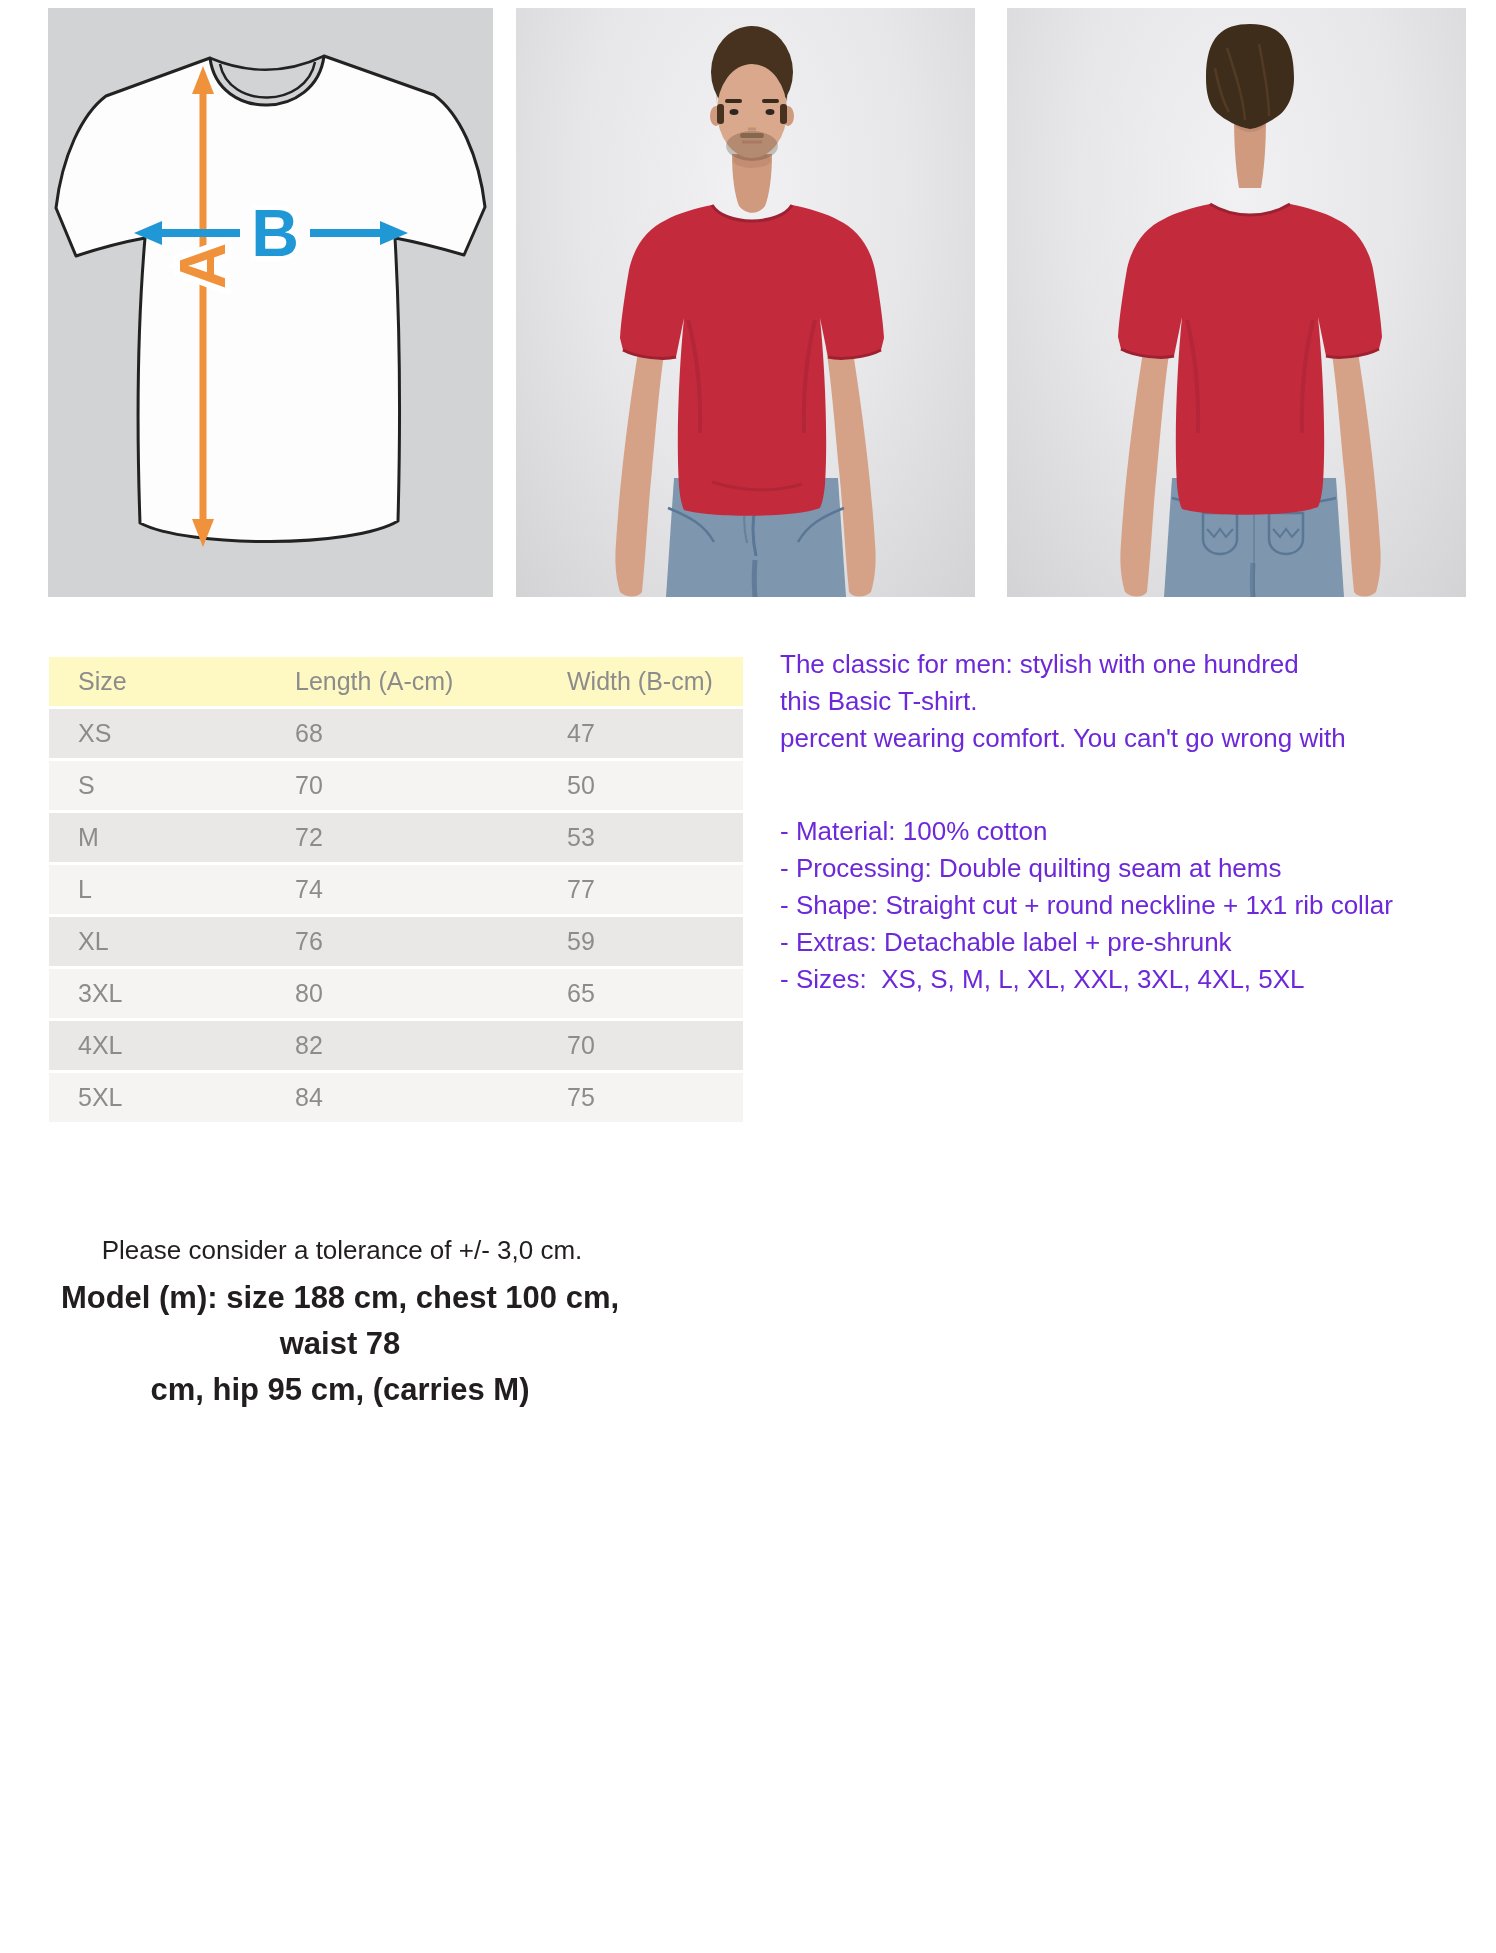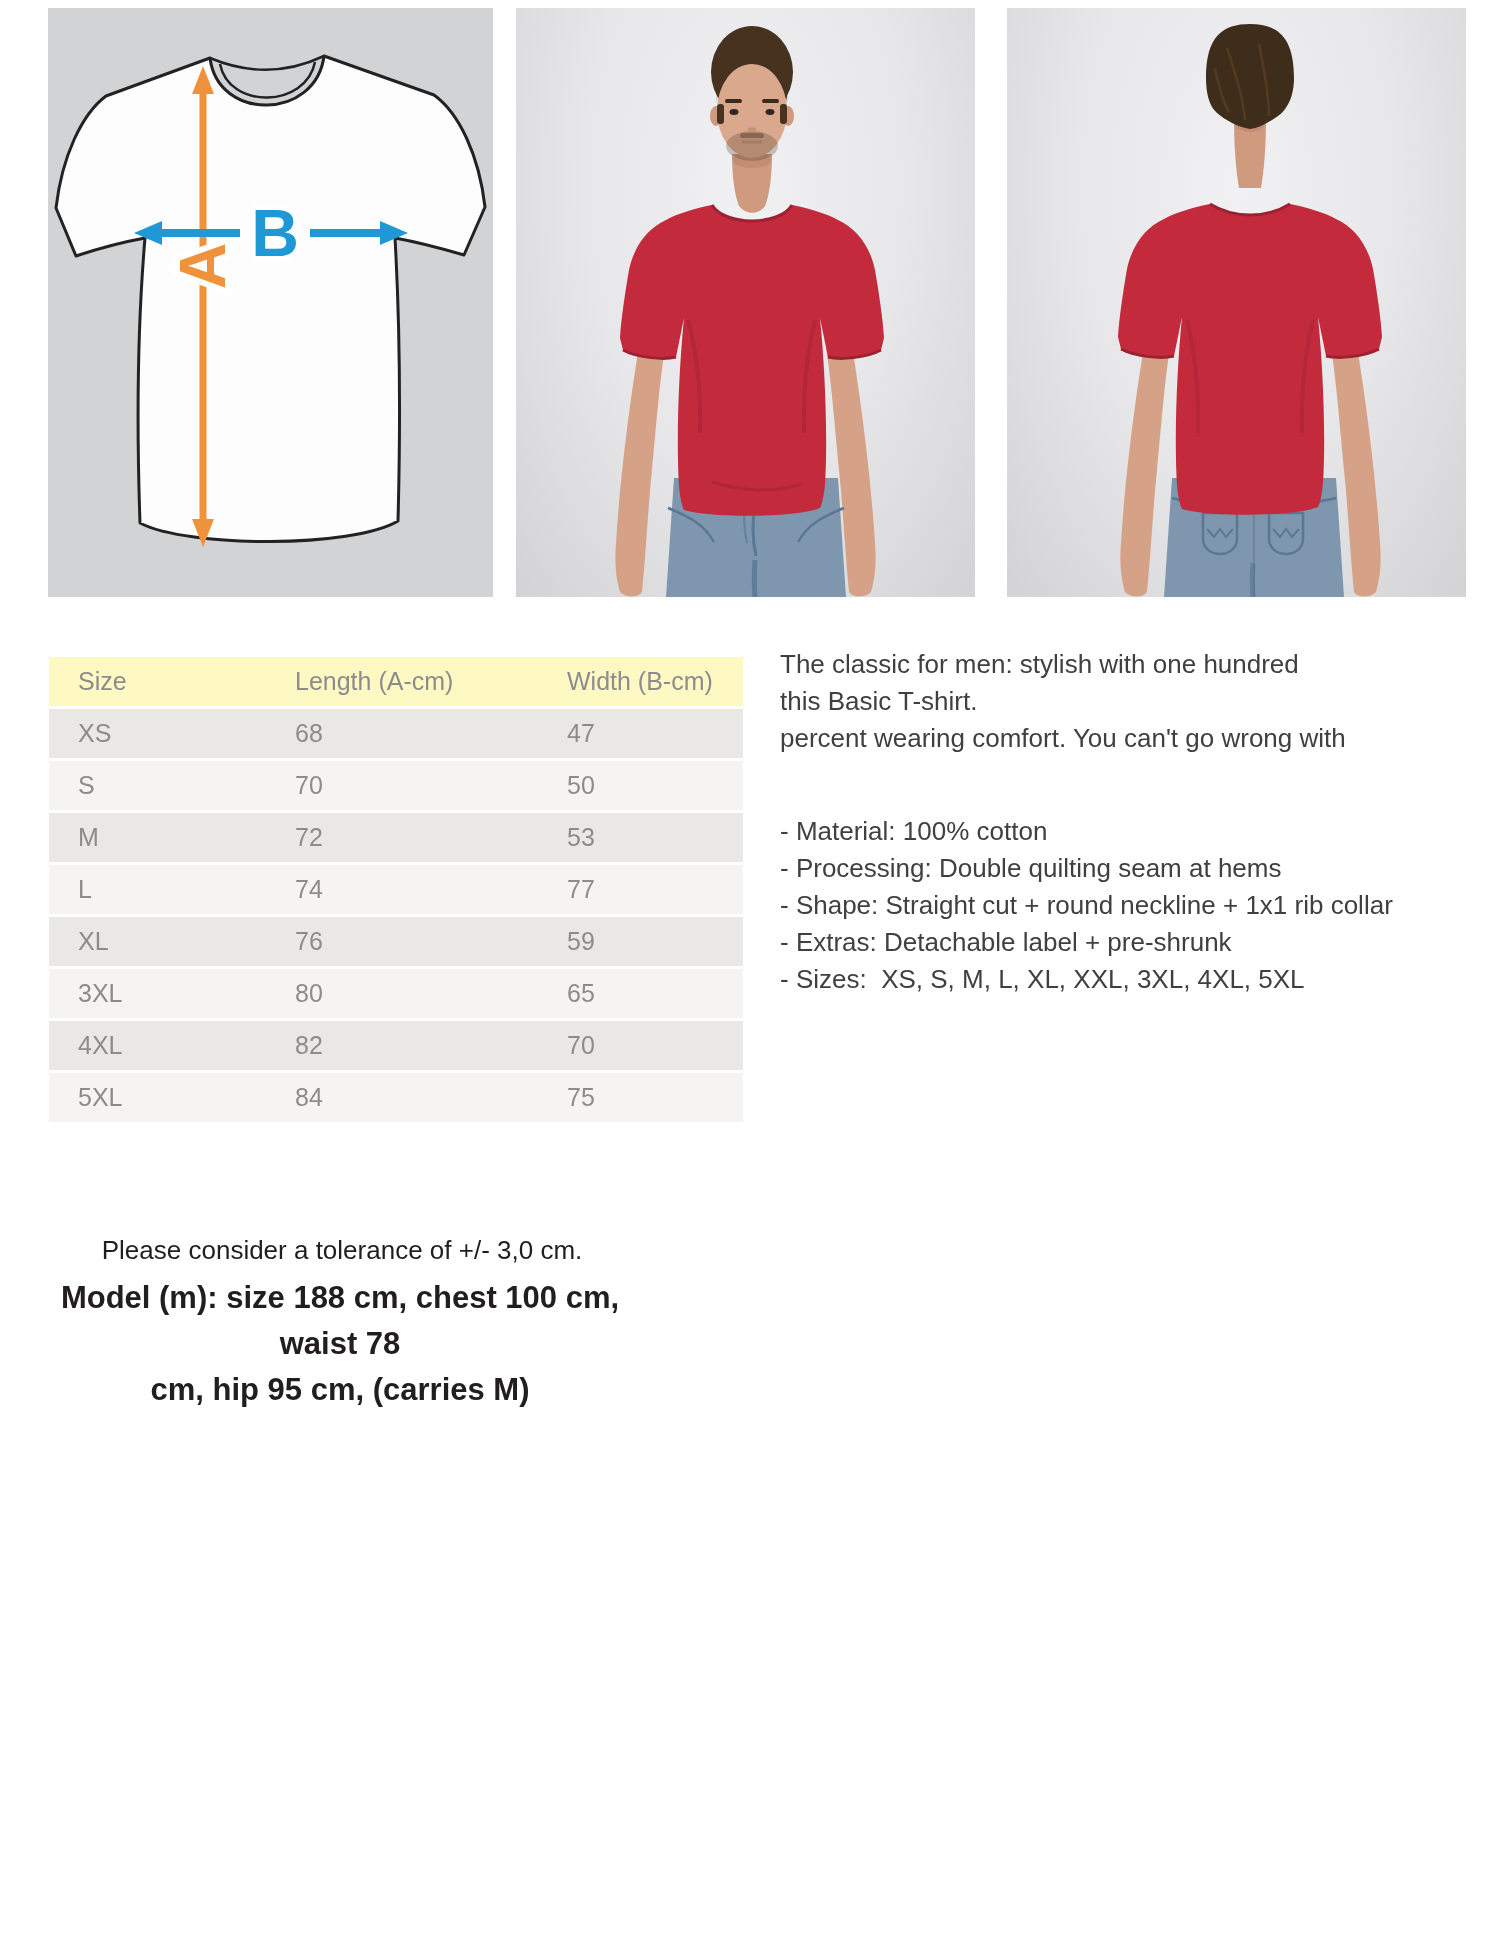--- a/index.html
+++ b/index.html
@@ -35,21 +35,21 @@
   .size-table th:nth-child(1), .size-table td:nth-child(1) { width:217px; padding-left:29px; }
   .size-table th:nth-child(2), .size-table td:nth-child(2) { width:272px; }
   .size-table th:nth-child(3), .size-table td:nth-child(3) { width:176px; }
   .size-table thead tr { background:#fef9c3; }
   .size-table tbody tr:nth-child(odd)  { background:#e9e8e6; }
   .size-table tbody tr:nth-child(even) { background:#f5f4f2; }
 
   
   .description {
     position:absolute; left:780px; top:646px; width:700px;
-    color:#404040; font-size:26px; line-height:37px;
+    color:#6d28d9; font-size:26px; line-height:37px;
   }
   .description .bullets { margin-top:56px; }
   .description .line, .description .bullet { white-space:pre-wrap; }
 
   
   .notes { position:absolute; left:40px; top:1233px; width:600px; color:#221e1f;text-align:center; }
   .notes .tolerance { font-size:26px; line-height:34px; padding-left:4px; }
   .notes .model { margin-top:8px; font-size:31px; font-weight:700; line-height:46px; }
 </style>
 </head>

